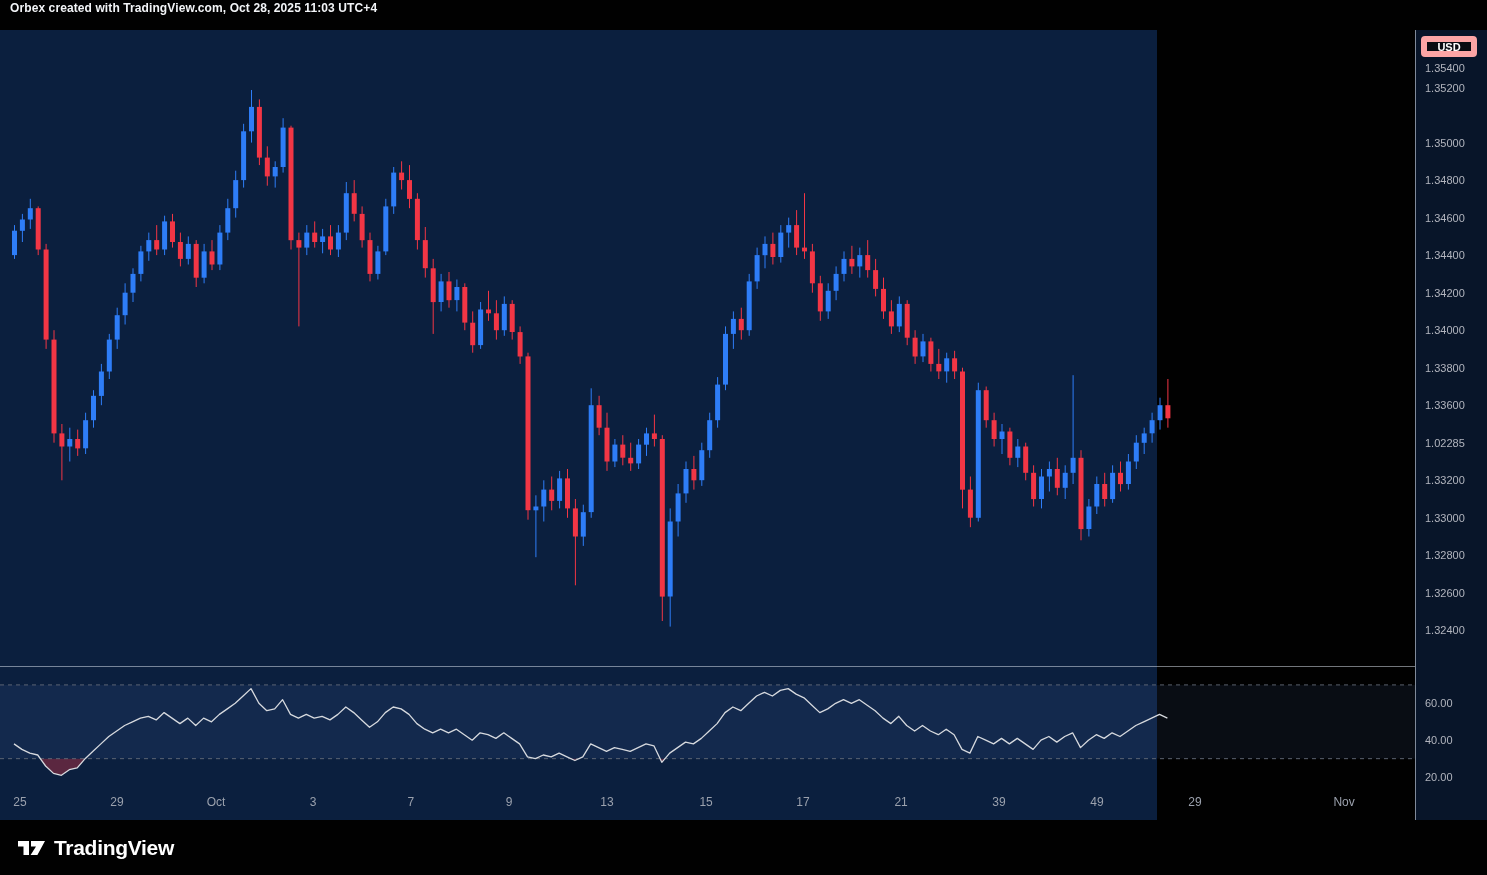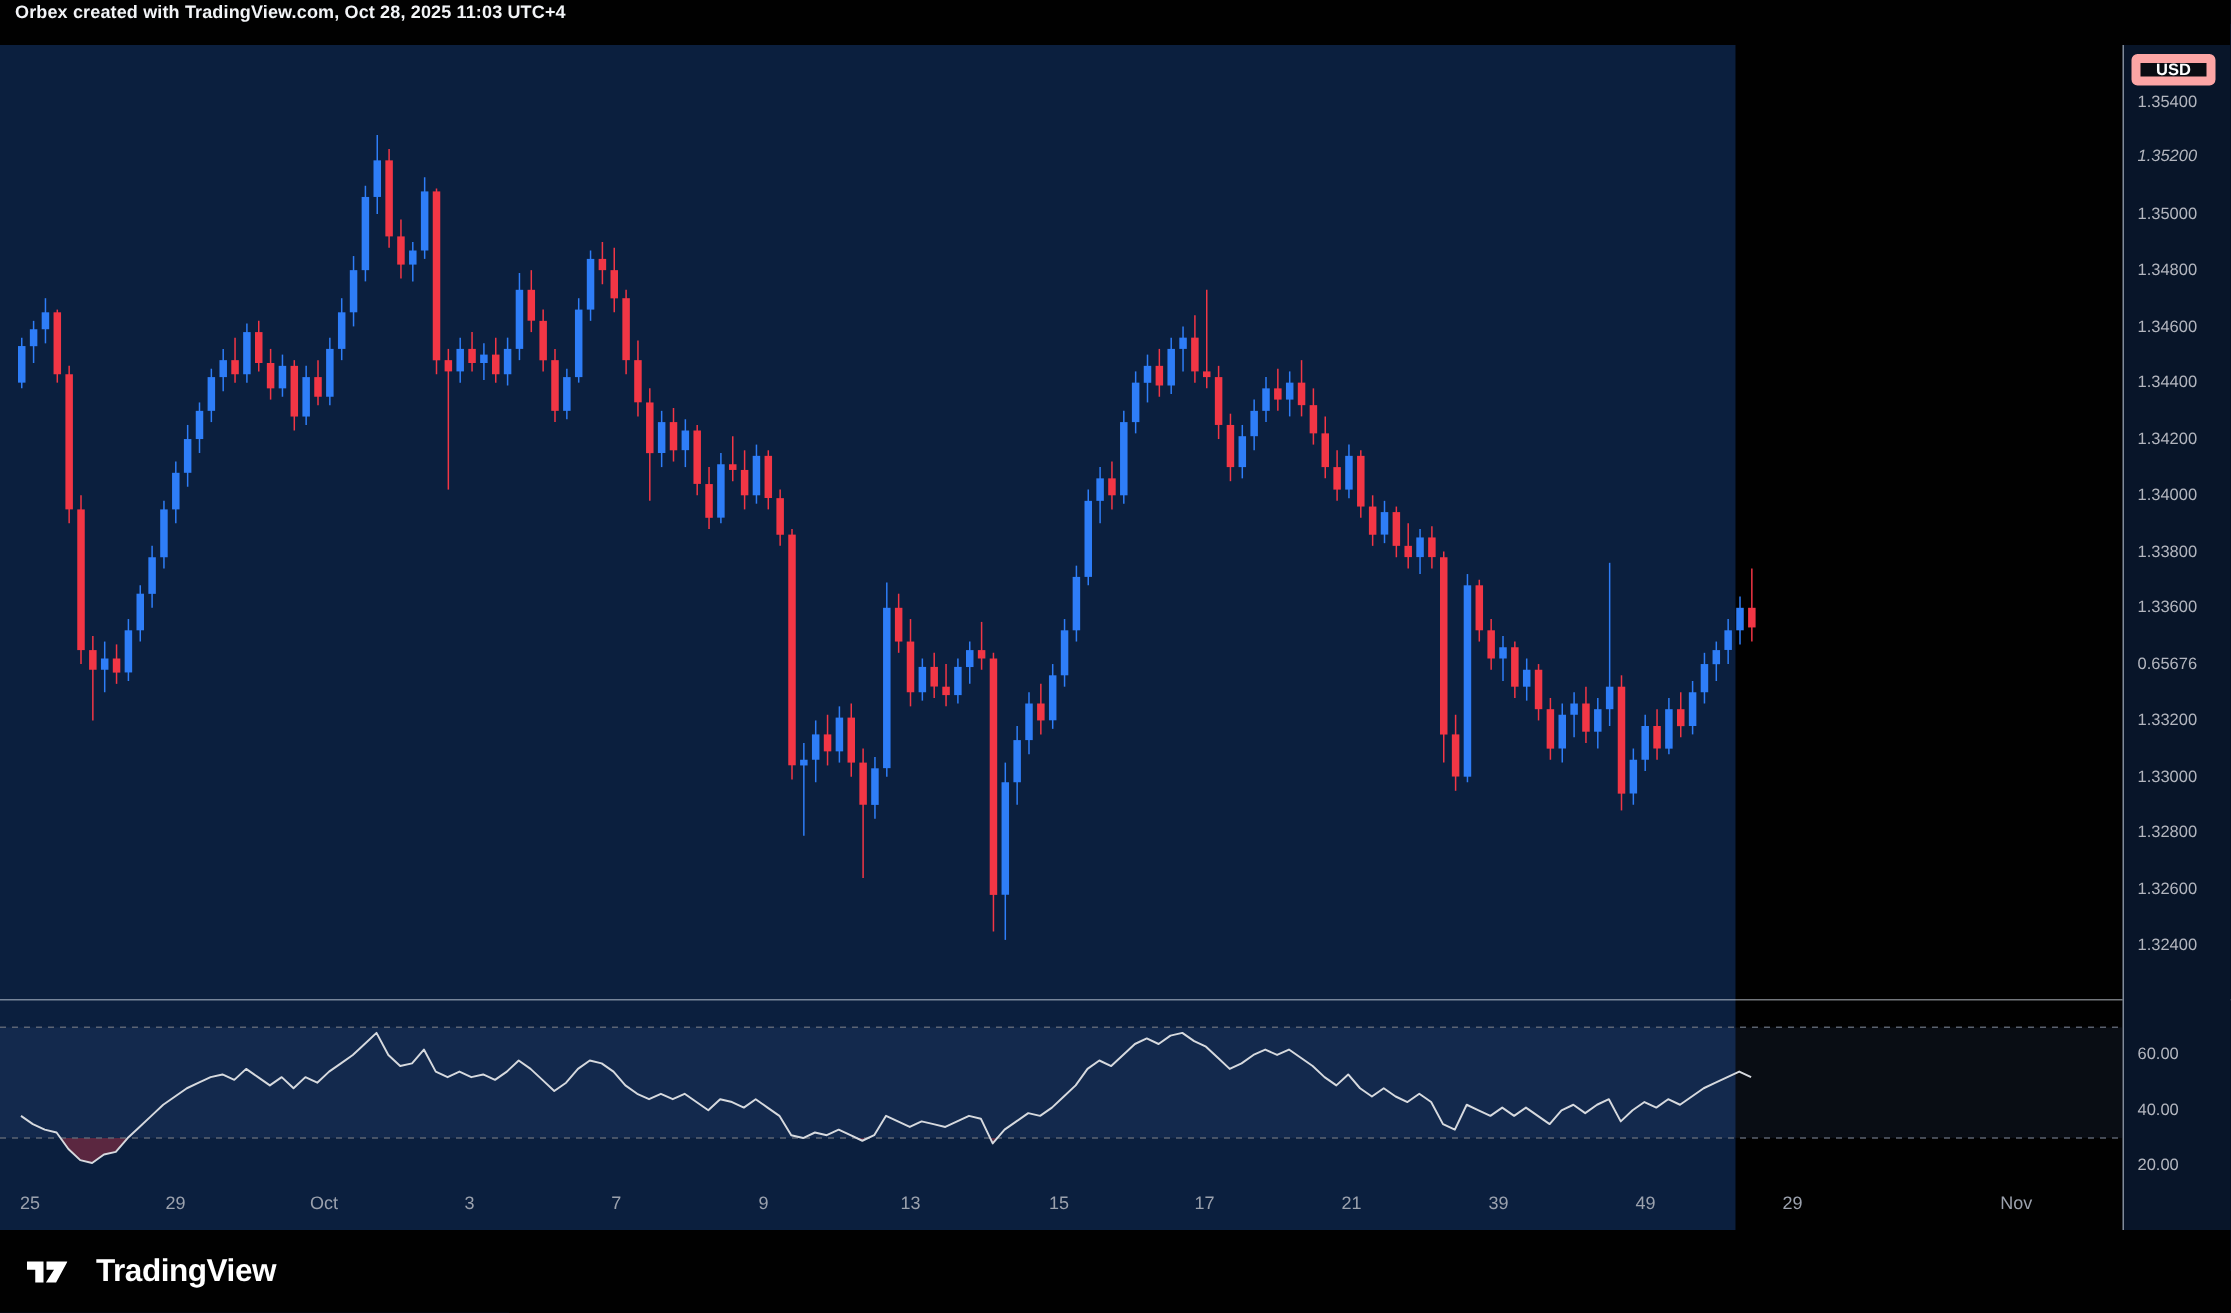--- a/index.html
+++ b/index.html
@@ -14,21 +14,21 @@
   .price-axis{position:absolute;left:1415px;top:30px;width:72px;height:790px;
               background:var(--axisbg,#081529);border-left:1px solid rgba(228,235,246,.55)}
   .price-axis .tick{position:absolute;left:9px;color:var(--axistext,#b2b5be);font-size:11px;white-space:nowrap}
   .usd-badge{position:absolute;top:6px;left:5px;width:56px;height:21px;background:#0a0c12;
              border:6px solid #fca5a5;border-radius:4px;color:#fff;font-size:11px;font-weight:bold;
              display:flex;align-items:center;justify-content:center}
   .pane-separator{position:absolute;left:0;top:666px;width:1487px;height:1px;background:rgba(228,235,246,.5)}
   .time-label{position:absolute;top:765px;color:var(--timetext,#9ba1ad);font-size:12px;transform:translateX(-50%)}
   .bottombar{position:absolute;left:0;top:820px;width:1487px;height:55px;background:#010101;
              display:flex;align-items:center}
-  .tv-logo{display:flex;align-items:center;gap:19px;margin-left:18px}
+  .tv-logo{display:flex;align-items:center;gap:9px;margin-left:18px}
   .tv-logo span{color:#fff;font-size:21px;font-weight:bold;letter-spacing:-.3px}
 </style>
 </head>
 <body style="--bg: #0b1f3e; --axisbg: #081529; --axistext: #b2b5be; --timetext: #9ba1ad;">
 
 <div class="topbar">
   <span>Orbex created with TradingView.com, Oct 28, 2025 11:03 UTC+4</span>
 </div>
 
 <div class="chart-area" id="chart-area">
@@ -351,30 +351,30 @@
     <div class="time-label" style="left: 1344.11px;">Nov</div>
   </div>
 
 <div class="pane-separator"></div>
 
 <div class="price-axis" id="price-axis">
   <div class="usd-badge">
     <span>USD</span>
   </div>
 <div class="tick" style="top: 31.5221px;">1.35400</div>
-    <div class="tick" style="top: 68px; font-style: italic;">1.35200</div>
+    <div class="tick" style="top: 52px;">1.35200</div>
     <div class="tick" style="top: 106.566px;">1.35000</div>
     <div class="tick" style="top: 144.088px;">1.34800</div>
     <div class="tick" style="top: 181.611px;">1.34600</div>
     <div class="tick" style="top: 219.133px;">1.34400</div>
     <div class="tick" style="top: 256.655px;">1.34200</div>
     <div class="tick" style="top: 294.177px;">1.34000</div>
     <div class="tick" style="top: 331.699px;">1.33800</div>
     <div class="tick" style="top: 369.221px;">1.33600</div>
-    <div class="tick" style="top: 406.743px;">0.65676</div>
+    <div class="tick" style="top: 406.743px;">1.02285</div>
     <div class="tick" style="top: 444.265px;">1.33200</div>
     <div class="tick" style="top: 481.788px; text-align: center;">1.33000</div>
     <div class="tick" style="top: 519.31px;">1.32800</div>
     <div class="tick" style="top: 556.832px;">1.32600</div>
     <div class="tick" style="top: 594.354px;">1.32400</div>
     <div class="tick" style="top: 667.344px;">60.00</div>
     <div class="tick" style="top: 704.219px;">40.00</div>
     <div class="tick" style="top: 741.094px;">20.00</div>
   </div>
 

